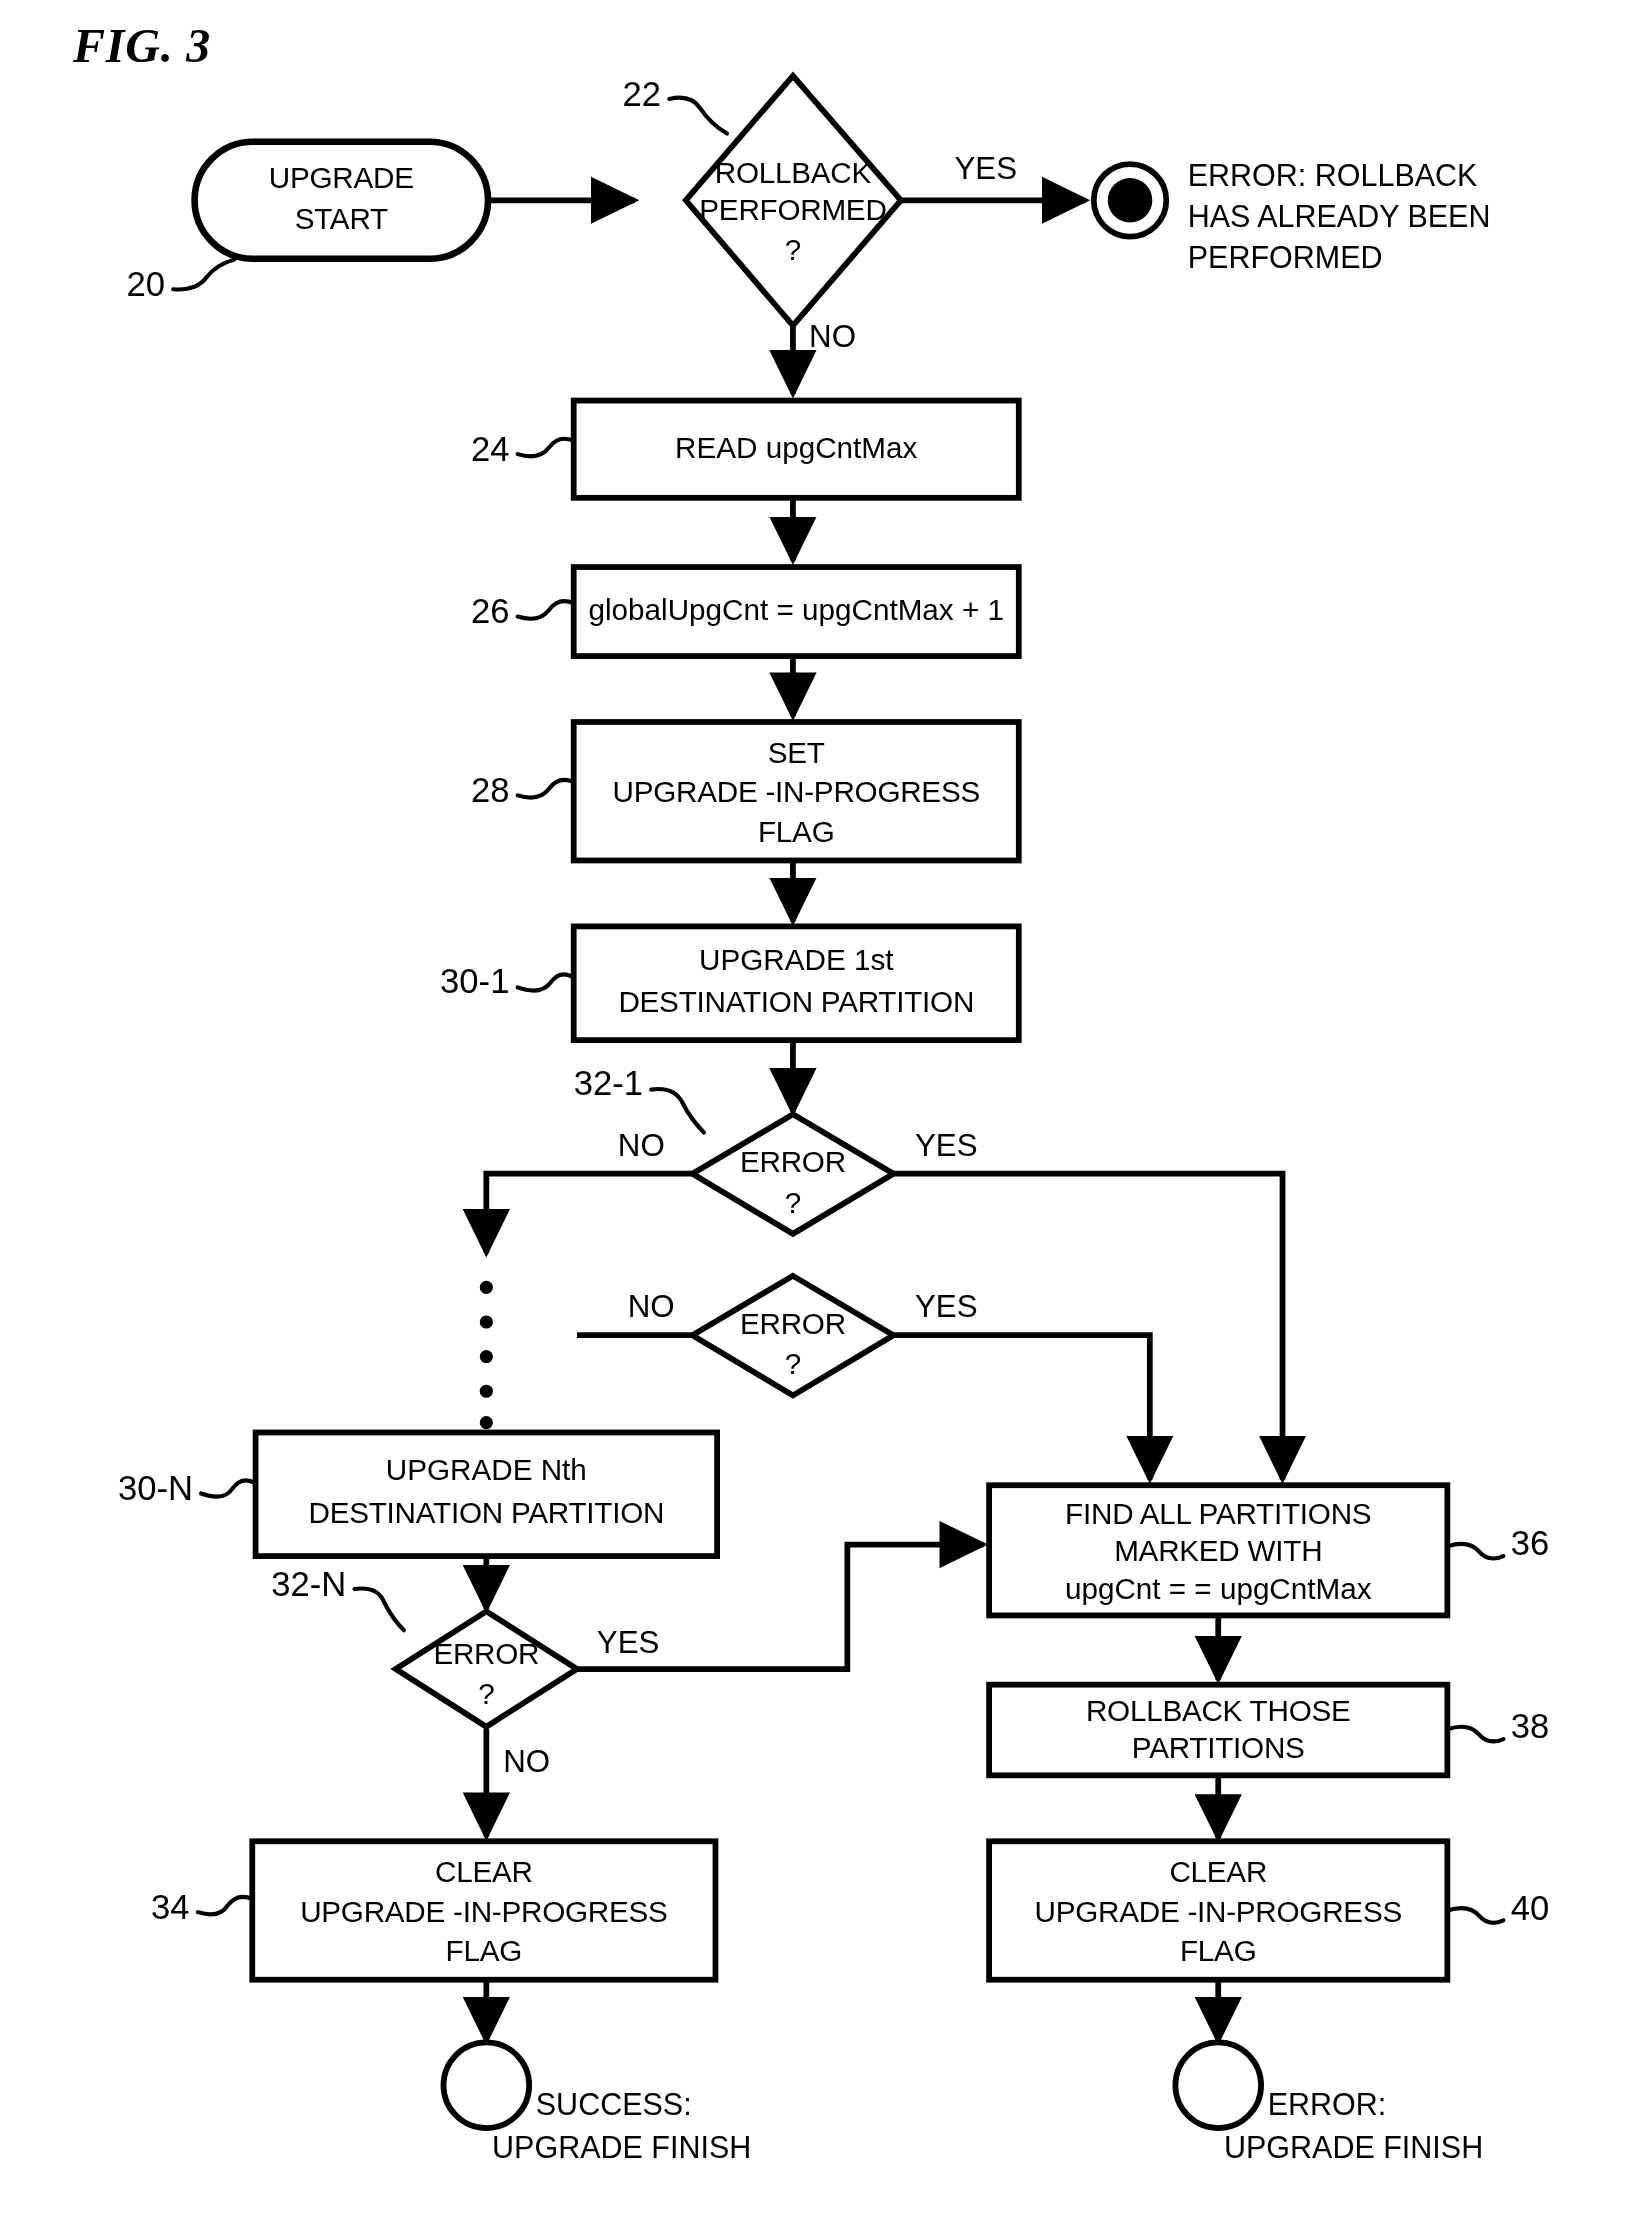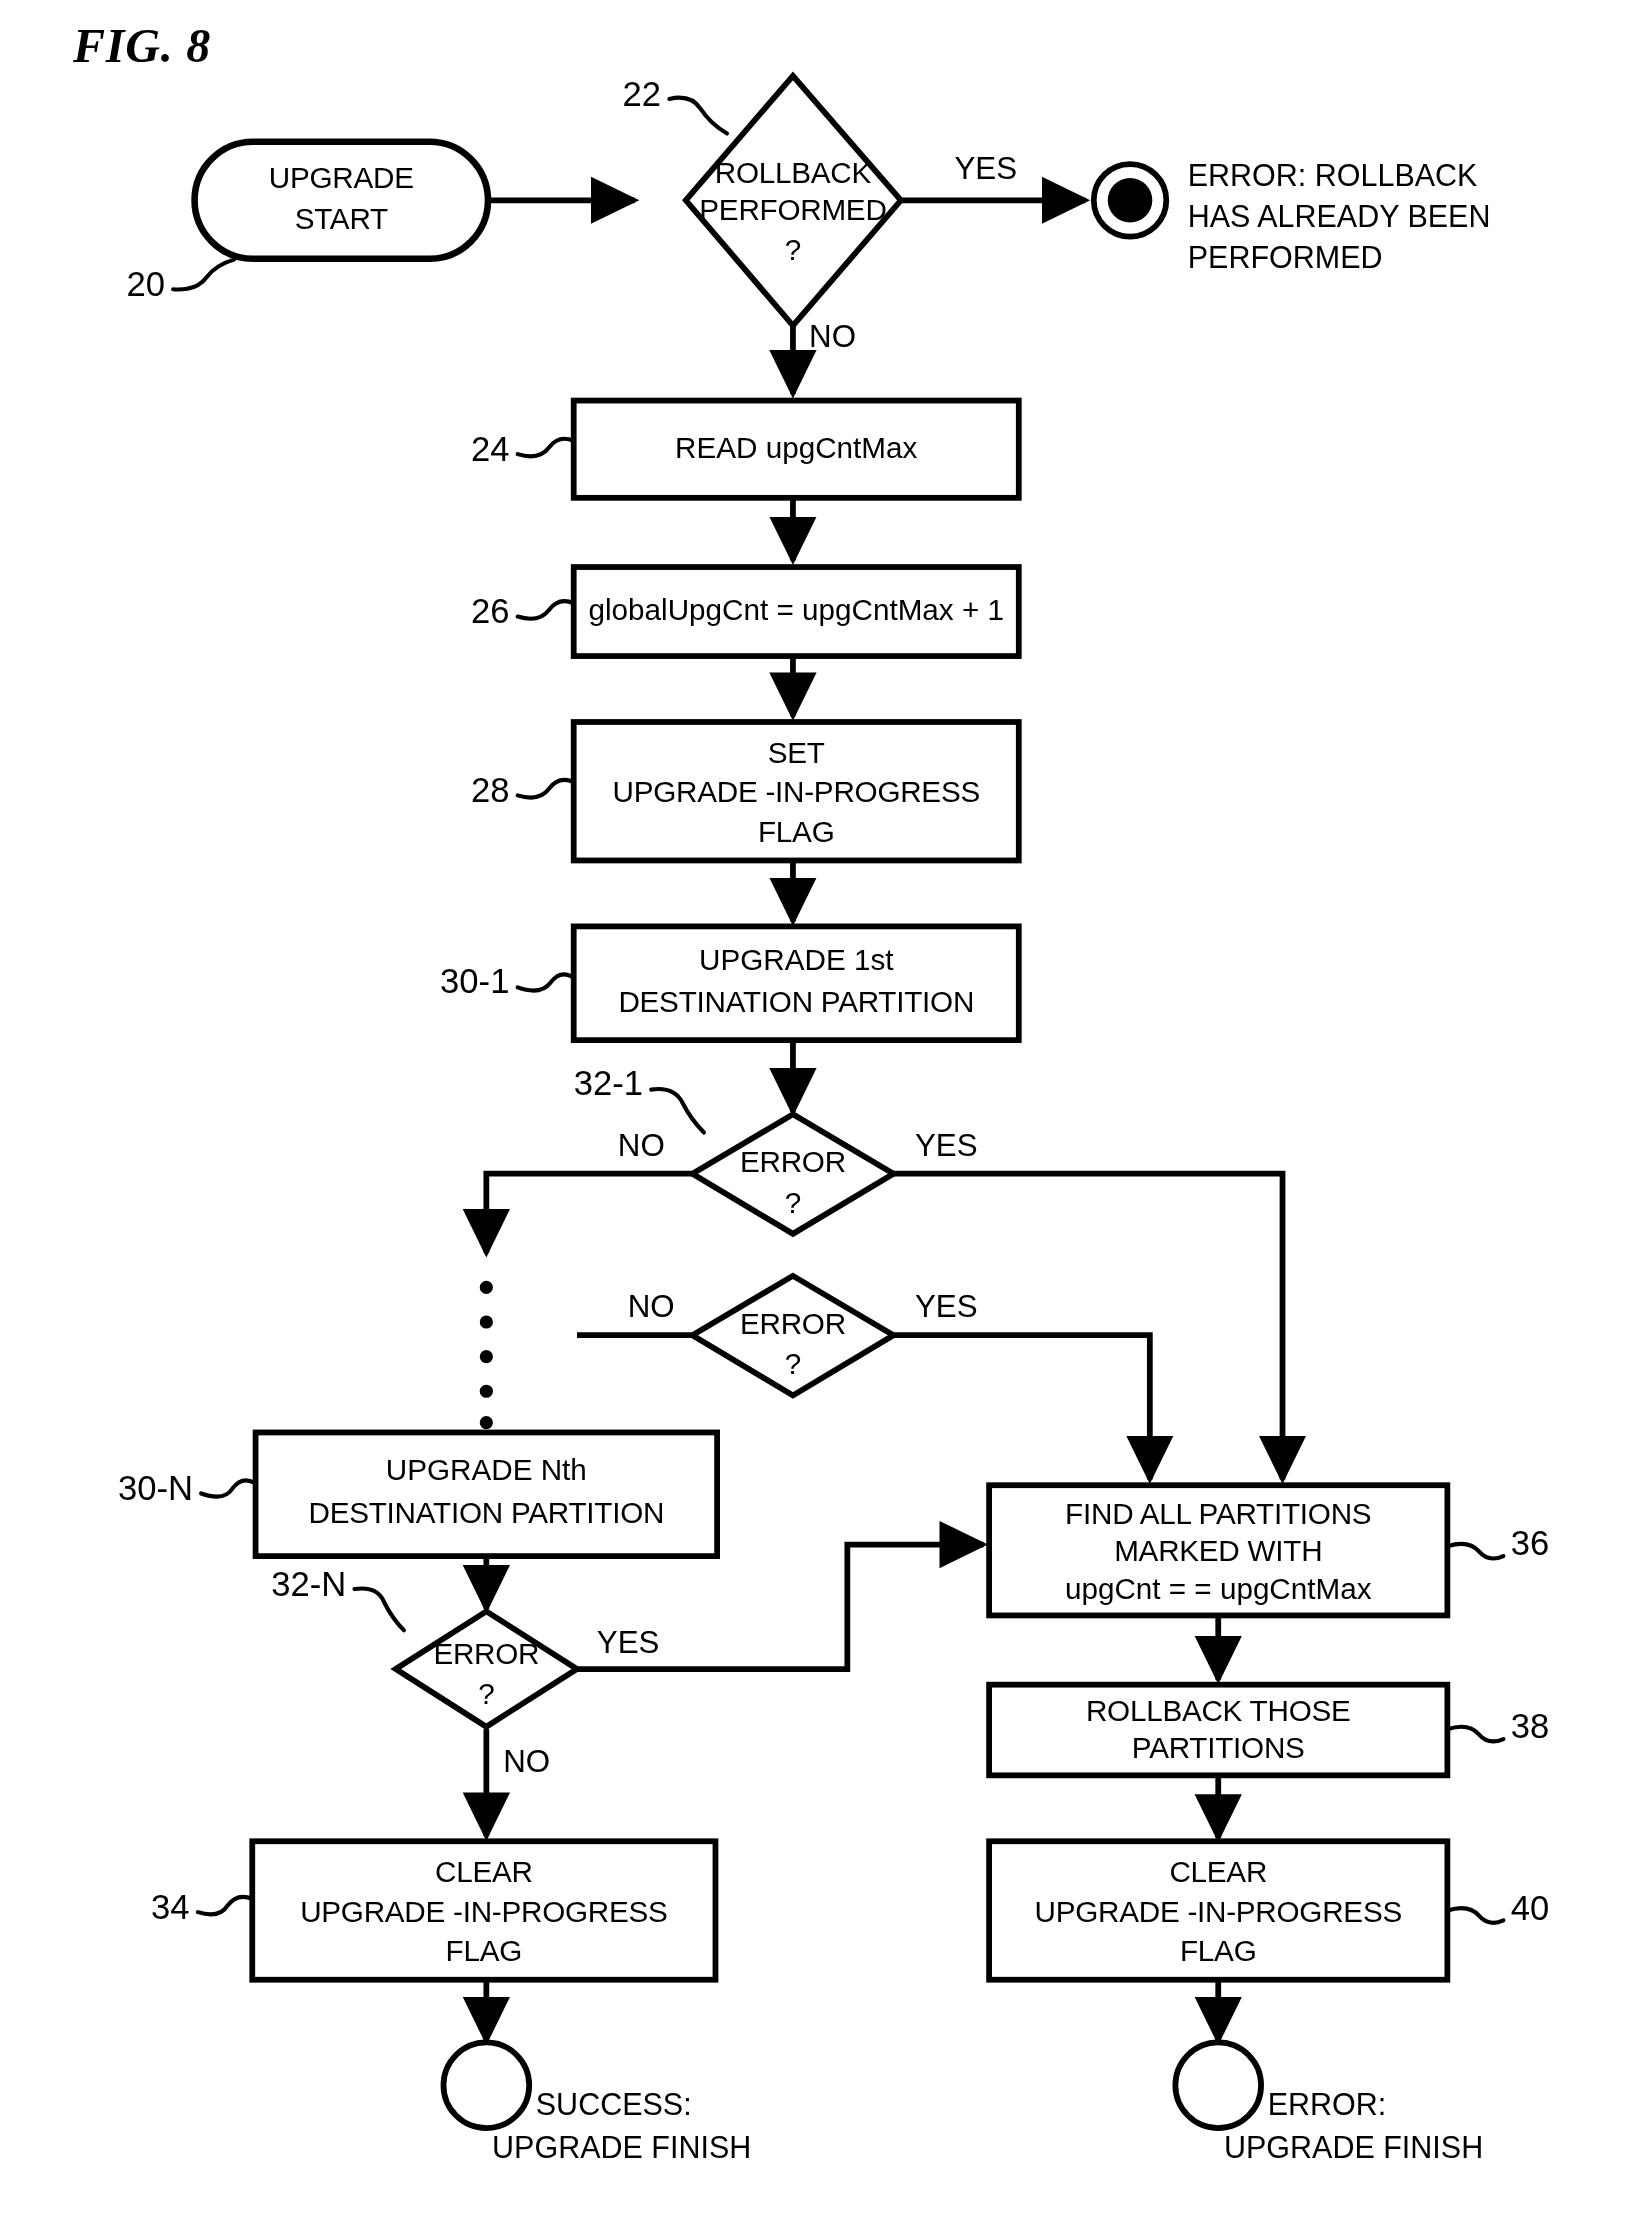--- a/index.html
+++ b/index.html
@@ -114,21 +114,21 @@
     letter-spacing: 0.8px;
     color: #000000;
     white-space: nowrap;
   }
 </style>
 </head>
 <body>
 
 <div id="figure-root">
 
-  <div class="fig-title">FIG. 8</div>
+  <div class="fig-title">FIG. 3</div>
 
   <svg id="flowchart" viewBox="0 0 2003 2702">
     <defs>
       <marker id="arrowhead" markerWidth="9" markerHeight="9" refX="7.6" refY="4.5" orient="auto" markerUnits="strokeWidth">
         <path d="M0,0.4 L8.4,4.5 L0,8.6 z" fill="#000000"></path>
       </marker>
     </defs>
 
     <g>
 

